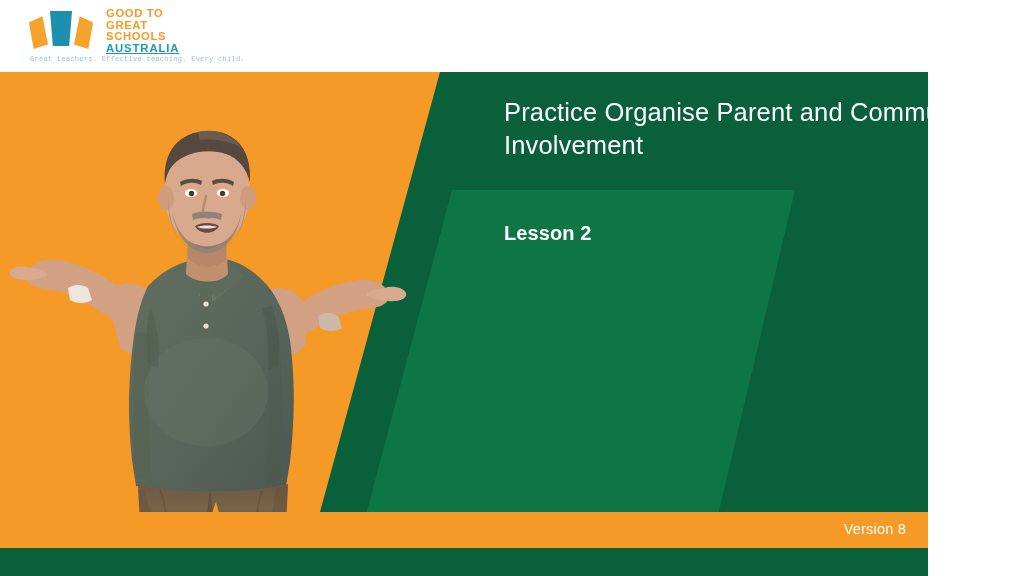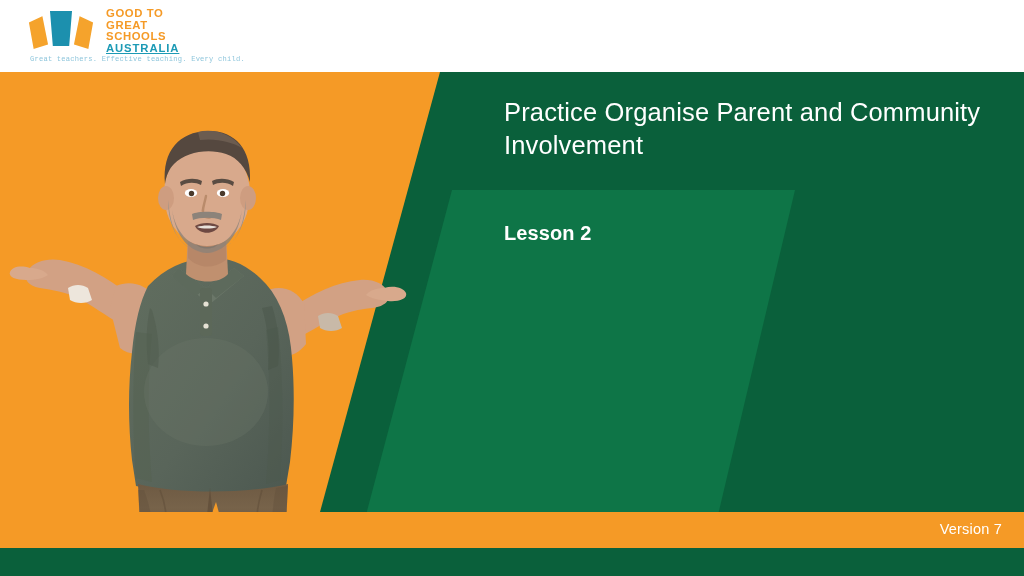--- a/index.html
+++ b/index.html
@@ -6,21 +6,21 @@
   html,body { width:1024px; height:576px; overflow:hidden; }
   body {
     font-family:"Liberation Sans", sans-serif;
     background:#ffffff;
     position:relative;
   }
 
   
   #slide {
     position:absolute; inset:0;
-    width:1024px; height:576px;
+    width:928px; height:576px;
     overflow:hidden;
     background:#14532d;
   }
 
   
   .header-band {
     position:absolute; left:0; top:0;
     width:1024px; height:72px;
     background:#ffffff;
     z-index:40;
@@ -297,17 +297,17 @@
       <div class="logo-tagline">Great teachers. Effective teaching. Every child.</div>
     </div>
   </div>
 
   <div class="text-col">
     <div class="course-title">Practice Organise Parent and Community Involvement</div>
     <div class="lesson-label">Lesson 2</div>
   </div>
 
   <div class="orange-band"></div>
-  <div class="version-text">Version 7</div>
+  <div class="version-text">Version 8</div>
 
   <div class="footer-bar"></div>
 
 </div>
 
 </body></html>

